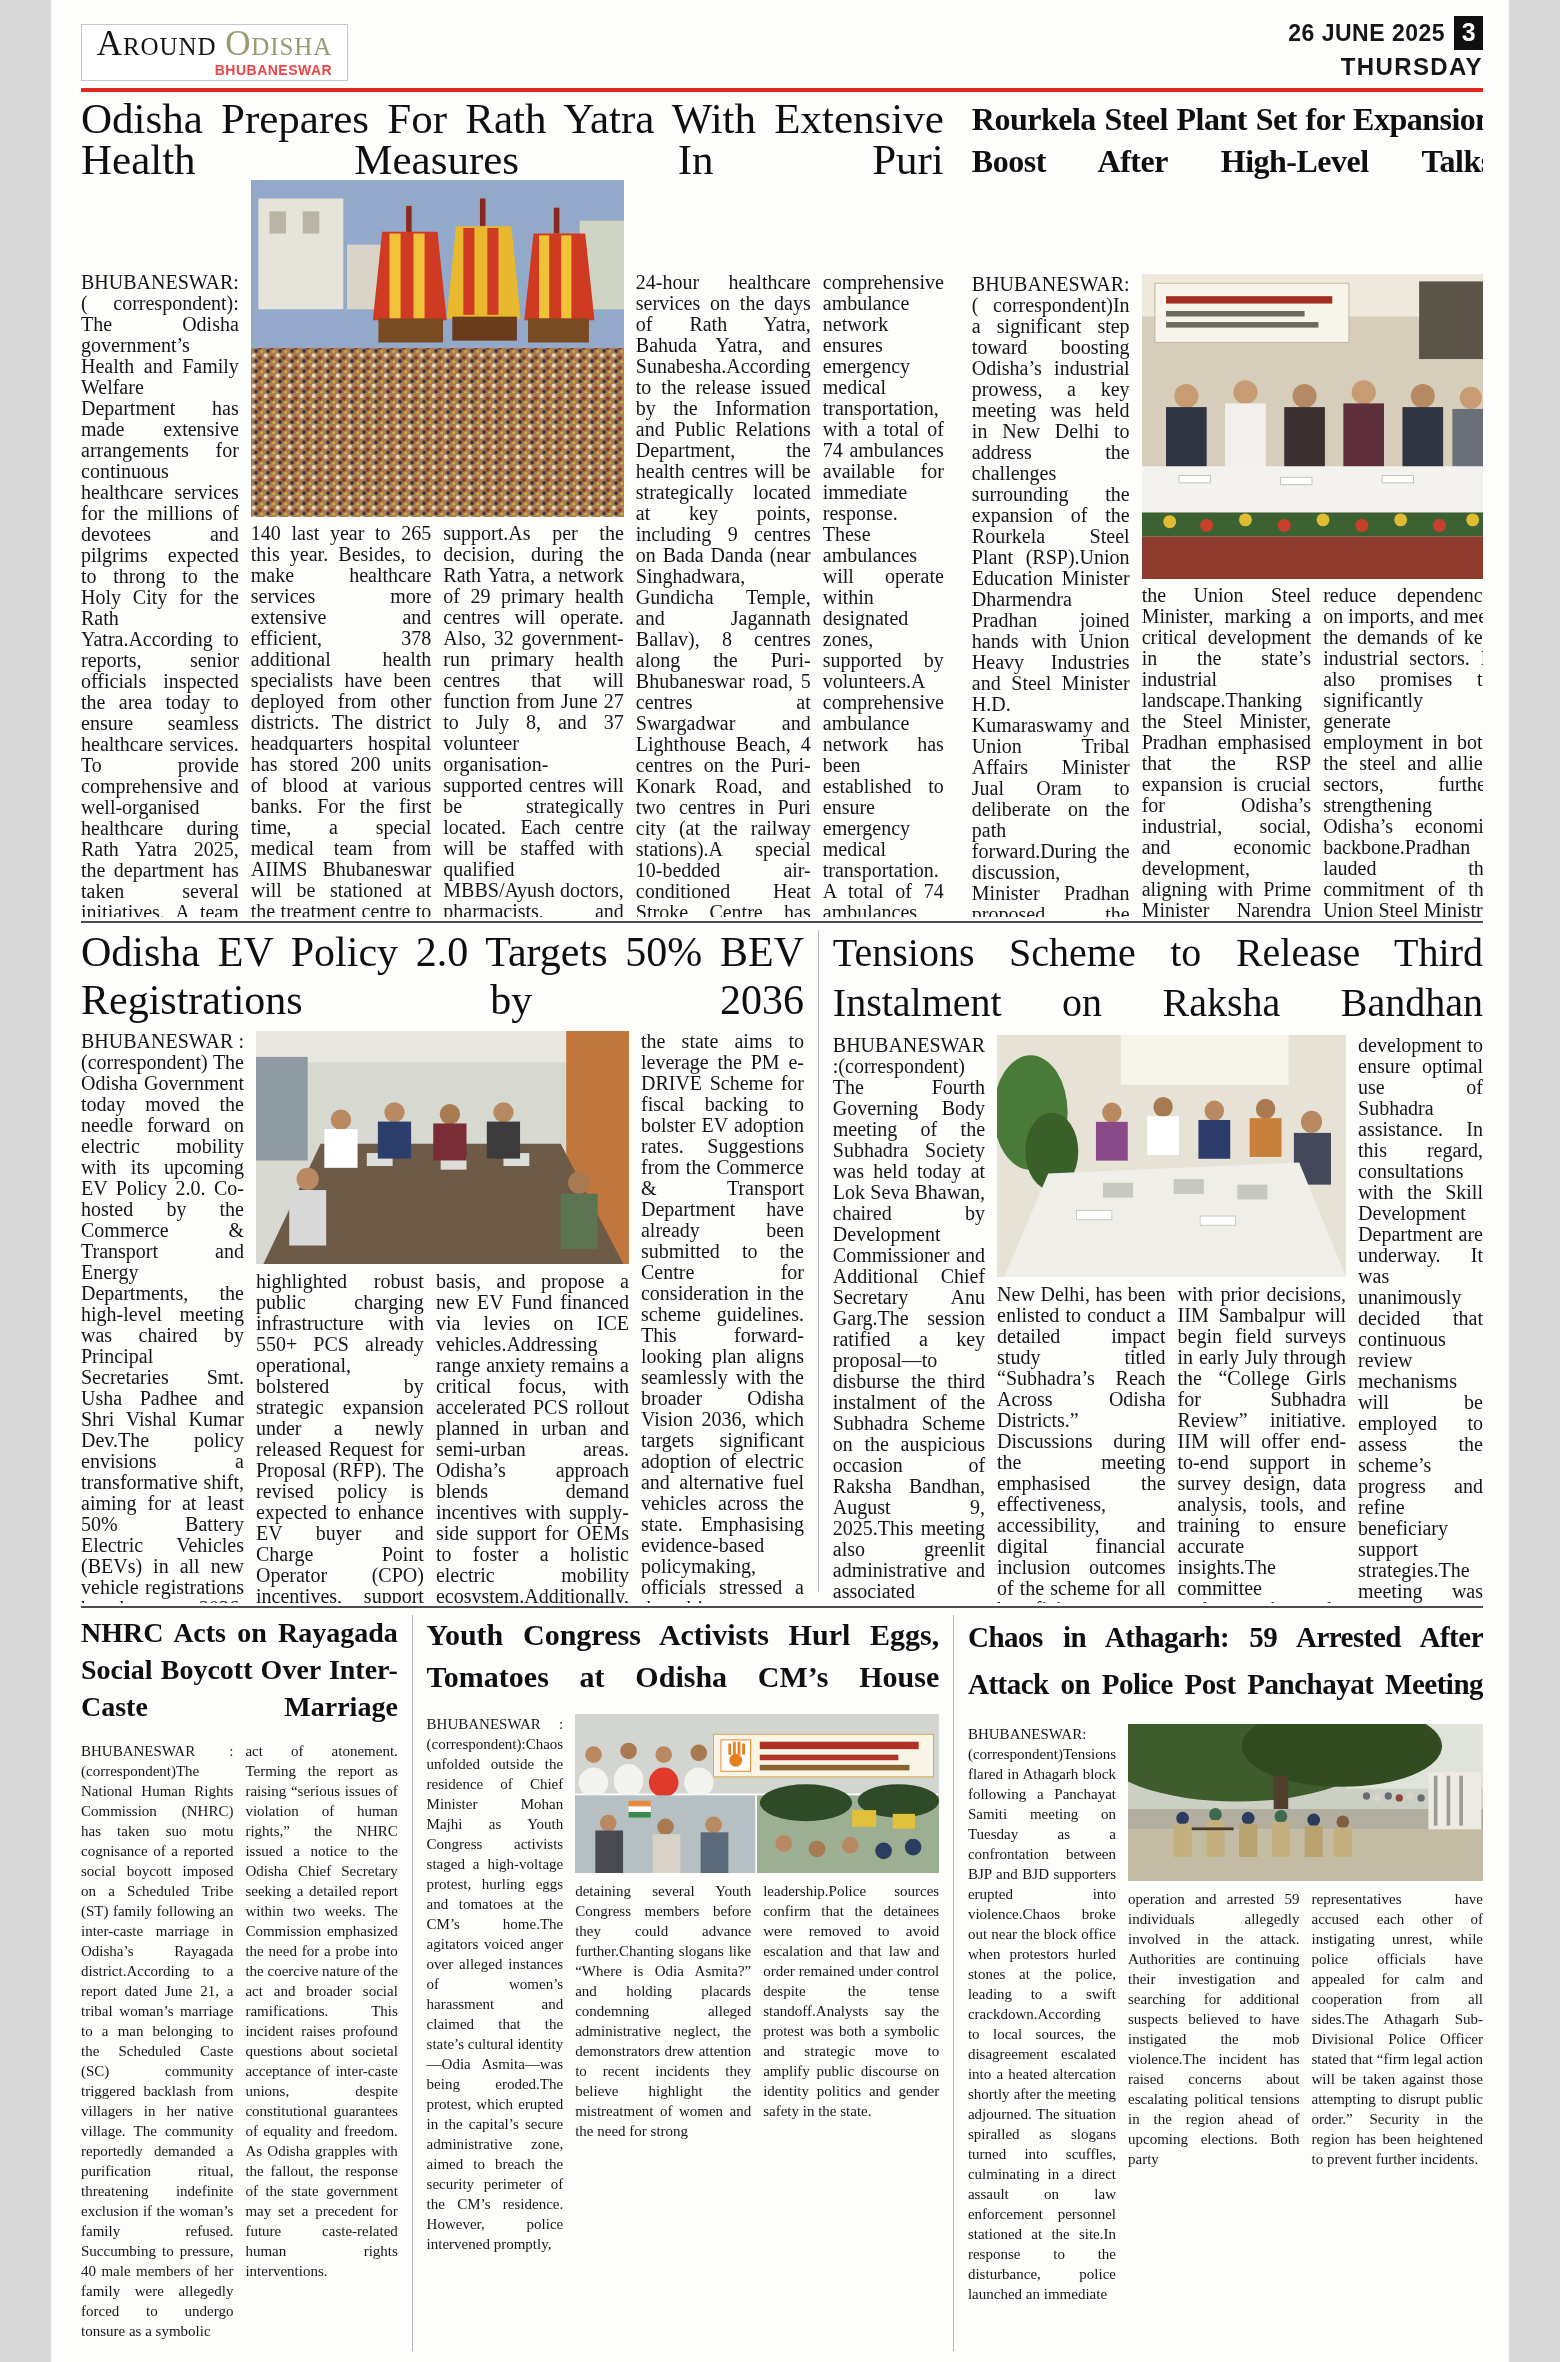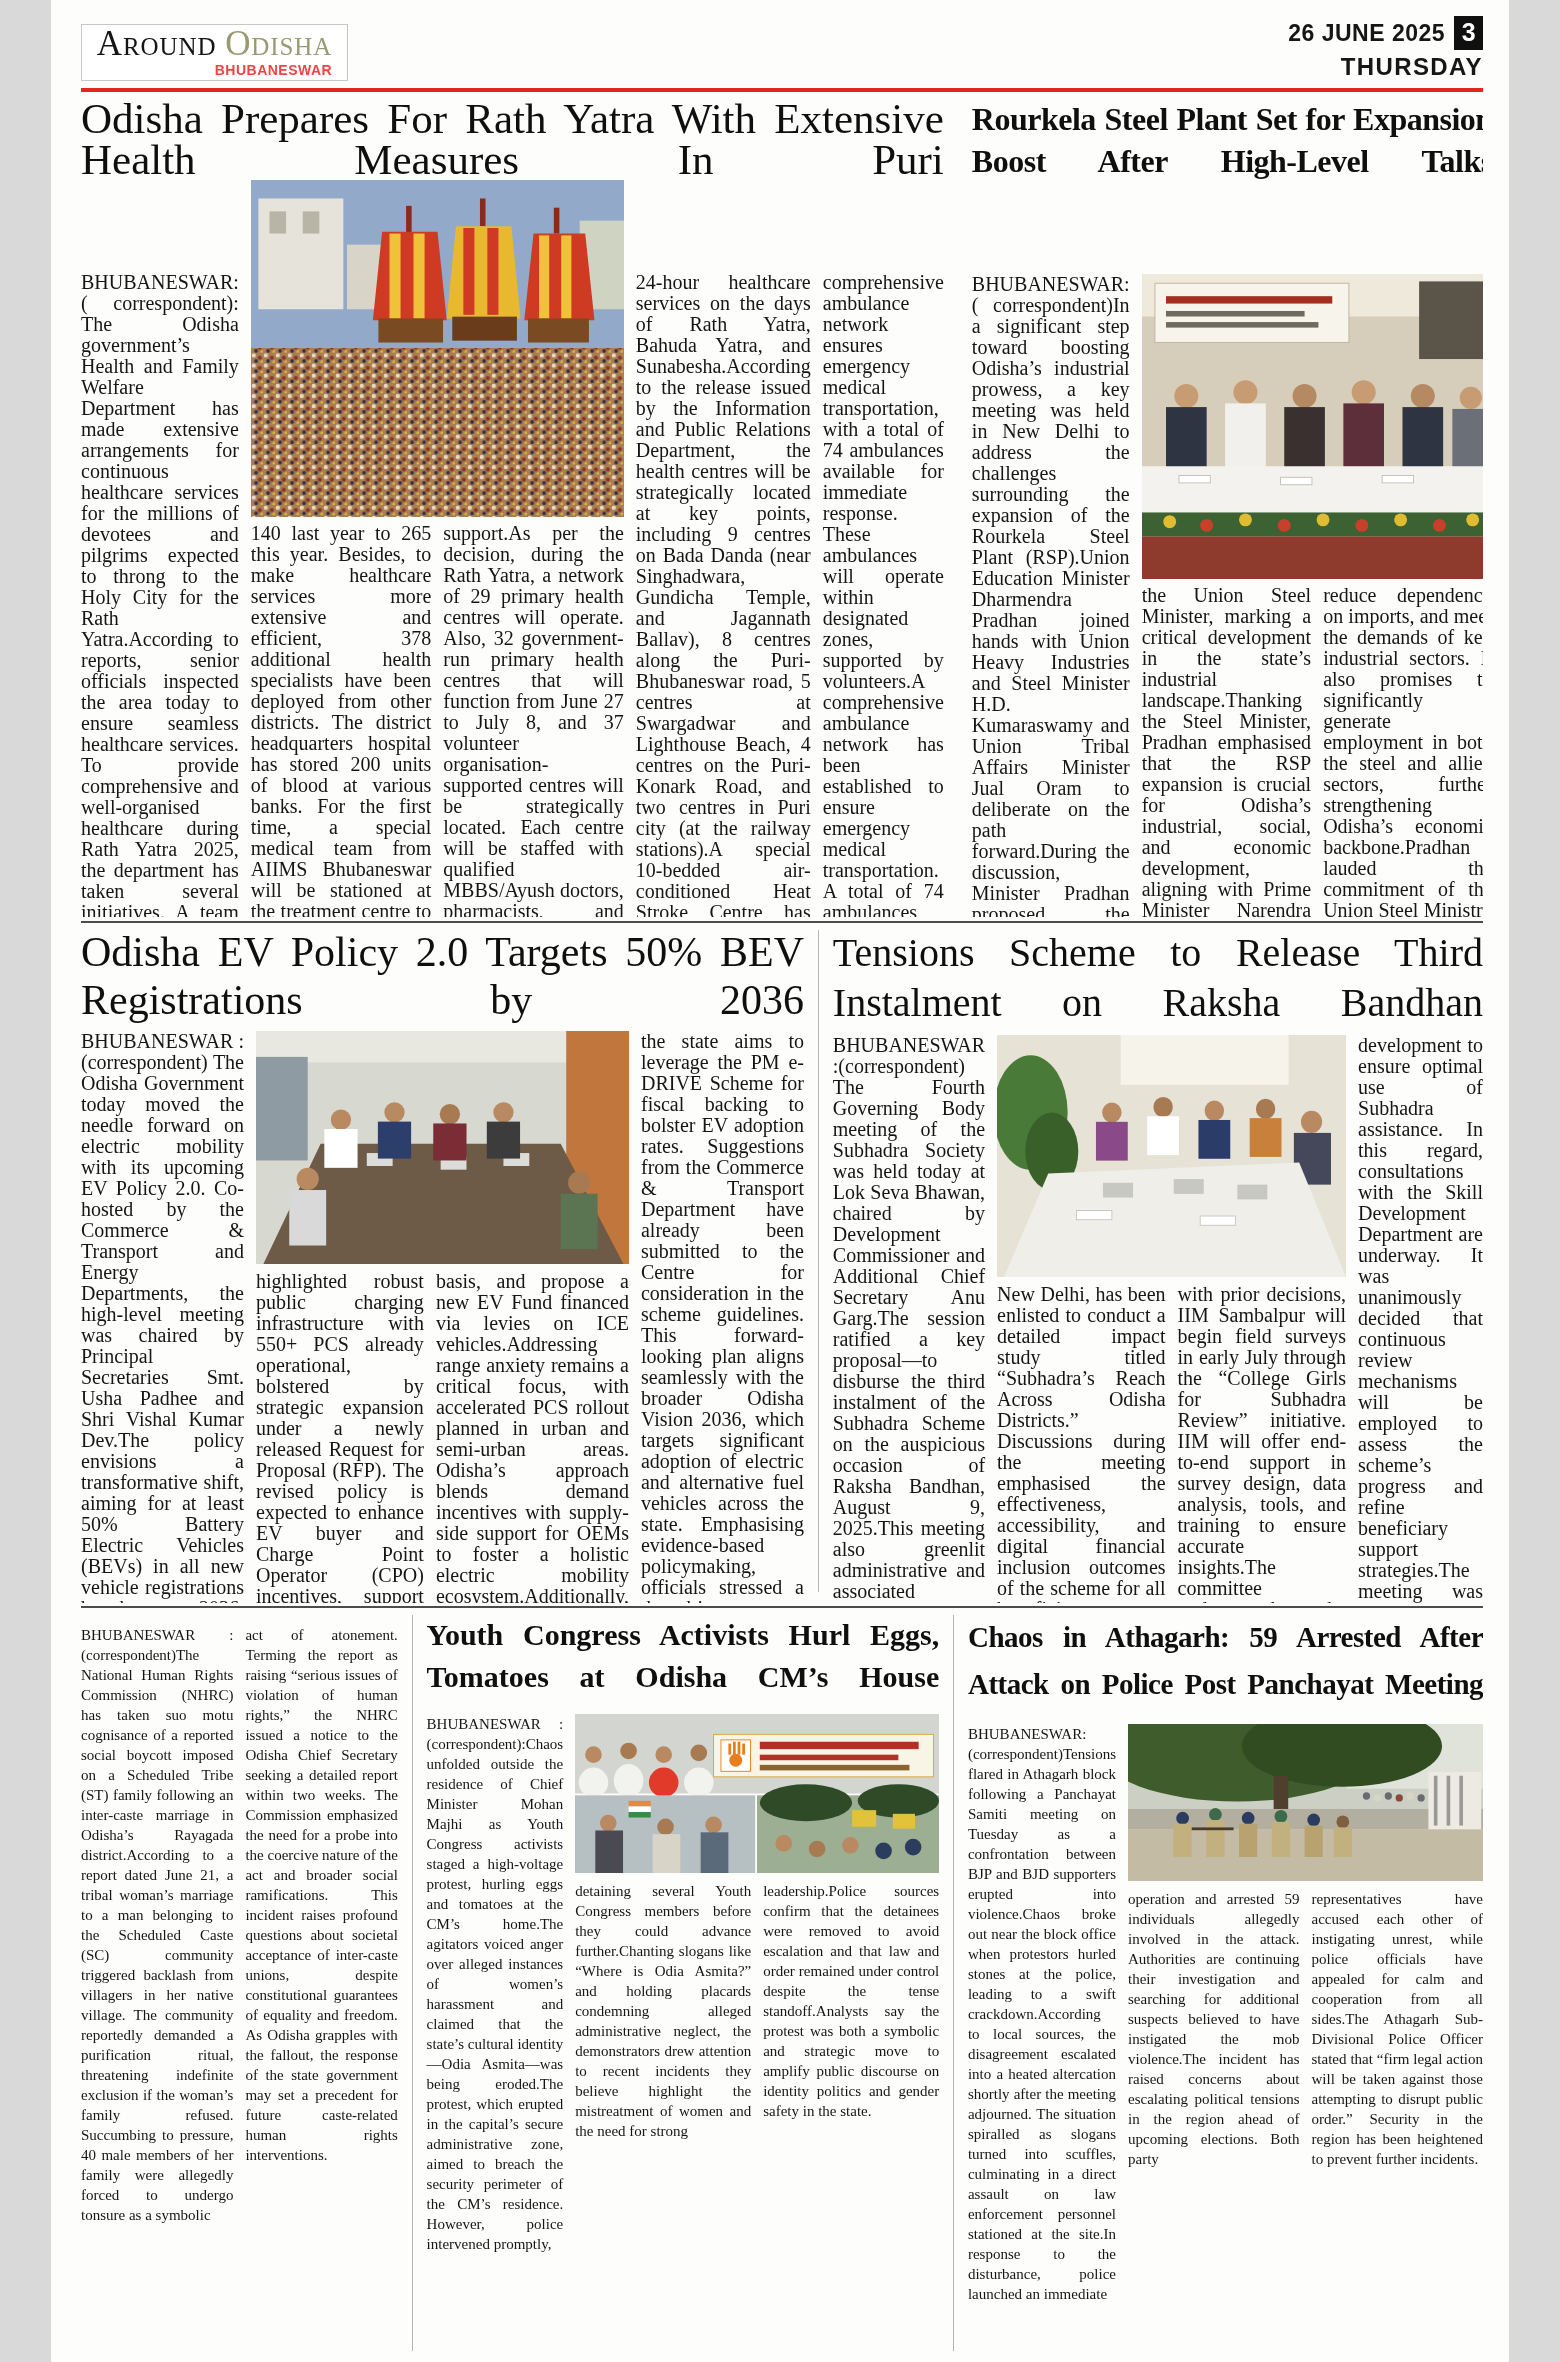--- a/index.html
+++ b/index.html
@@ -286,20 +286,21 @@
         </div>
         <div class="col">development to ensure optimal use of Subhadra assistance. In this regard, consultations with the Skill Development Department are underway. It was unanimously decided that continuous review mechanisms will be employed to assess the scheme’s progress and refine beneficiary support strategies.The meeting was attended by senior officials, including Principal Secretary of the Women &amp; Child Development Department Shubha Sharma, Director Monisha Banerjee, and other departmental representatives.</div>
       </div>
     </article>
   </section>
 
   <div class="hdiv"></div>
 
   <section class="section row-bottom">
     <article class="a5">
+      <h1 class="hl hl-a5">NHRC Acts on Rayagada Social Boycott Over Inter-Caste Marriage</h1>
       <div class="cols">
         <div class="col">BHUBANESWAR :(correspondent)The National Human Rights Commission (NHRC) has taken suo motu cognisance of a reported social boycott imposed on a Scheduled Tribe (ST) family following an inter-caste marriage in Odisha’s Rayagada district.According to a report dated June 21, a tribal woman’s marriage to a man belonging to the Scheduled Caste (SC) community triggered backlash from villagers in her native village. The community reportedly demanded a purification ritual, threatening indefinite exclusion if the woman’s family refused. Succumbing to pressure, 40 male members of her family were allegedly forced to undergo tonsure as a symbolic</div>
         <div class="col">act of atonement. Terming the report as raising “serious issues of violation of human rights,” the NHRC issued a notice to the Odisha Chief Secretary seeking a detailed report within two weeks. The Commission emphasized the need for a probe into the coercive nature of the act and broader social ramifications. This incident raises profound questions about societal acceptance of inter-caste unions, despite constitutional guarantees of equality and freedom. As Odisha grapples with the fallout, the response of the state government may set a precedent for future caste-related human rights interventions.</div>
       </div>
     </article>
 
     <div class="vdiv"></div>
 
     <article class="a6">
       <h1 class="hl hl-a6">Youth Congress Activists Hurl Eggs, Tomatoes at Odisha CM’s House</h1>

